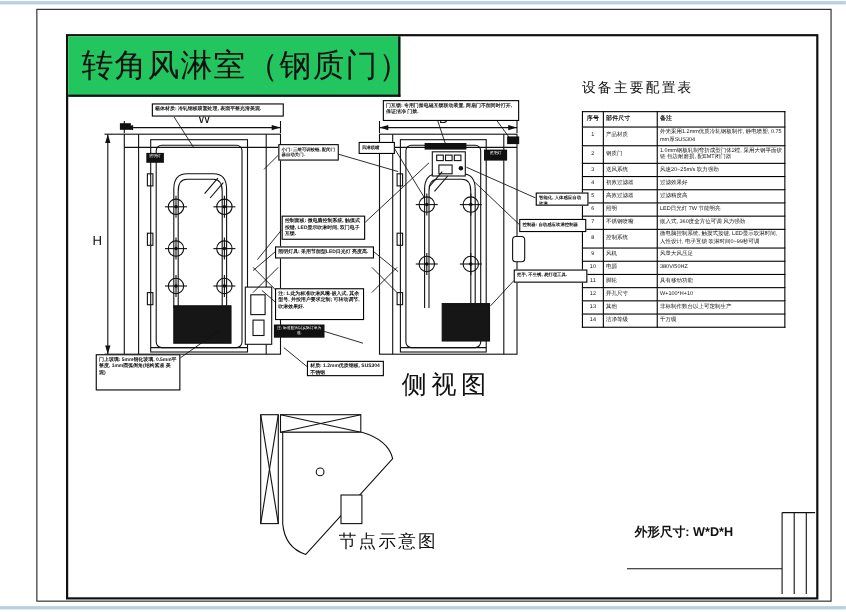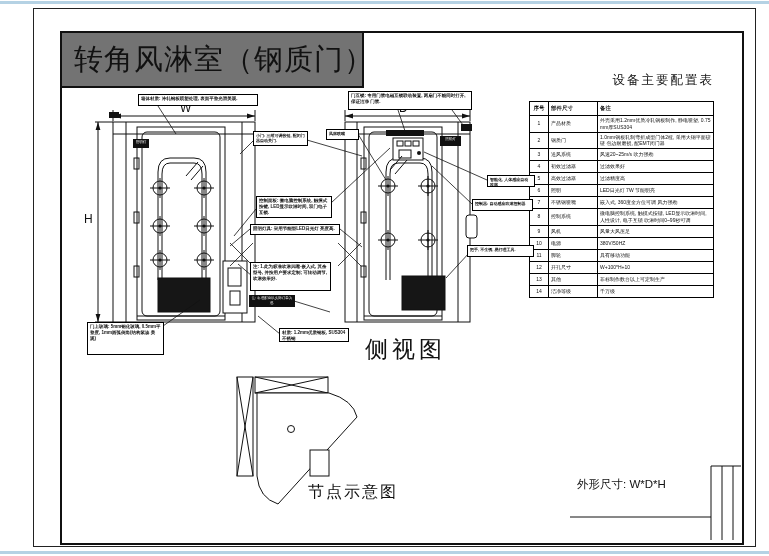--- a/index.html
+++ b/index.html
@@ -3,38 +3,38 @@
 <meta charset="utf-8">
 <style>
   html,body{margin:0;padding:0;background:#fff;}
   body{width:769px;height:556px;overflow:hidden;font-family:"Liberation Sans","DejaVu Sans",sans-serif;color:#111;}
   #sheet{position:relative;width:769px;height:556px;background:#fff;}
   .edge{position:absolute;left:0;width:769px;height:3px;background:#b5d2e4;}
   #edge-top{top:1px;}
   #edge-bottom{top:551px;}
   #frame-outer{position:absolute;left:33px;top:8px;width:721px;height:537px;border:1px solid #222;}
   #frame-inner{position:absolute;left:60px;top:31px;width:680px;height:510px;border:2px solid #111;}
-  #title-box{position:absolute;left:62px;top:33px;width:288px;height:53px;border-right:2px solid #111;border-bottom:2px solid #111;display:flex;align-items:center;padding-left:12px;font-size:29px;letter-spacing:1px;white-space:nowrap;background:#737373;}
+  #title-box{position:absolute;left:62px;top:33px;width:288px;height:53px;border-right:2px solid #111;border-bottom:2px solid #111;display:flex;align-items:center;padding-left:12px;font-size:29px;letter-spacing:1px;white-space:nowrap;background:#22c55e;}
   svg#cad{position:absolute;left:0;top:0;}
   .co{position:absolute;background:#fff;border:1px solid #000;font-size:4.5px;font-weight:bold;line-height:1.3;padding:1px 2px;box-sizing:border-box;overflow:hidden;z-index:4;}
   .co.dark{background:#101010;color:#fff;border:none;font-size:3.5px;font-weight:normal;text-align:center;padding:1px;}
   .dim{position:absolute;font-size:12px;z-index:3;background:transparent;}
   .vlabel{position:absolute;letter-spacing:4px;z-index:3;white-space:nowrap;}
   #label-front{left:155px;top:340px;font-size:27px;}
   #label-side{left:365px;top:334px;font-size:23px;}
   #label-node{left:308px;top:482px;font-size:16px;letter-spacing:2px;}
   #tbl{position:absolute;left:529px;top:72px;width:185px;z-index:3;}
-  #tbl .t-title{text-align:right;font-size:12.5px;letter-spacing:2px;margin-bottom:12px;white-space:nowrap;}
+  #tbl .t-title{text-align:left;font-size:12.5px;letter-spacing:2px;margin-bottom:12px;white-space:nowrap;}
   #tbl table{border-collapse:collapse;width:185px;table-layout:fixed;}
   #tbl th,#tbl td{border:1px solid #000;font-size:5px;padding:1px 2px;line-height:1.35;vertical-align:middle;word-break:break-all;}
   #tbl th{font-size:5.5px;text-align:left;height:11px;}
   #tbl tr{height:12px;}
   #tbl .c-no{width:14px;text-align:center;}
   #tbl .c-name{width:44px;}
-  #footer{position:absolute;left:577px;top:476px;font-size:11.5px;font-weight:400;line-height:1.55;z-index:3;white-space:nowrap;}
+  #footer{position:absolute;left:577px;top:476px;font-size:11.5px;font-weight:700;line-height:1.55;z-index:3;white-space:nowrap;}
 </style>
 </head>
 <body>
 
 <div id="sheet">
   <div class="edge" id="edge-top"></div>
   <div class="edge" id="edge-bottom"></div>
   <div id="frame-outer"></div>
   <div id="frame-inner"></div>
   <div id="title-box">转角风淋室（钢质门）</div>

